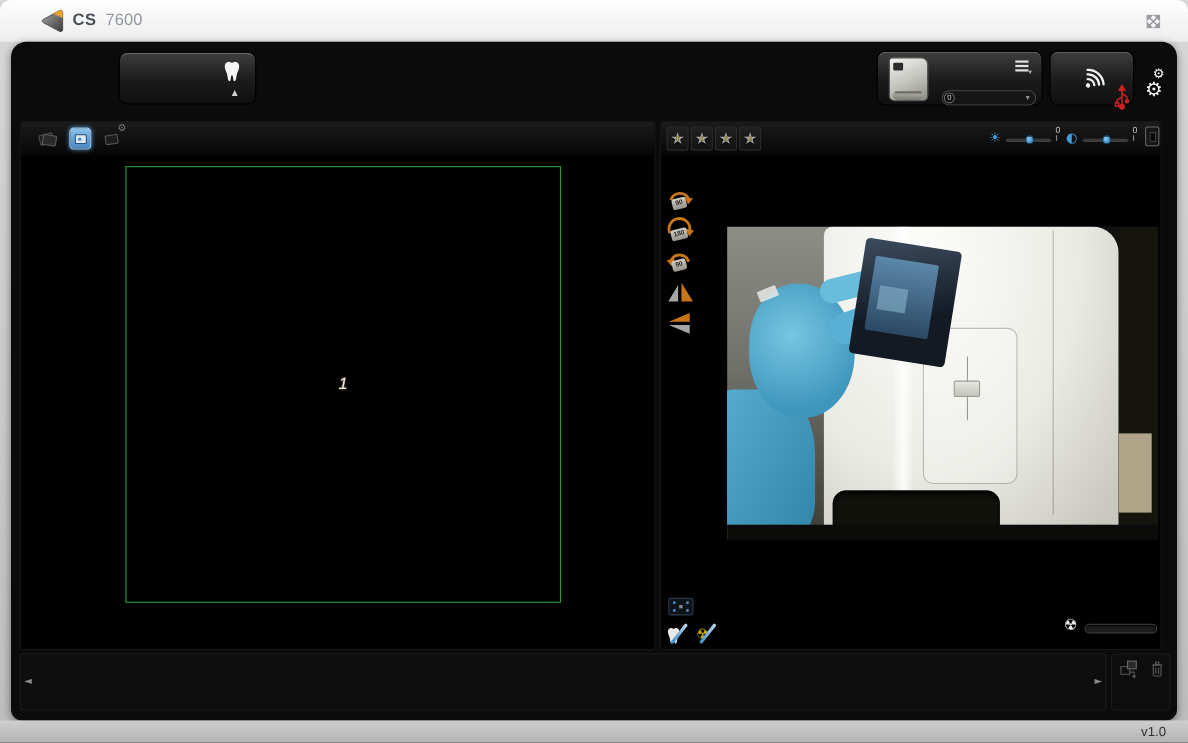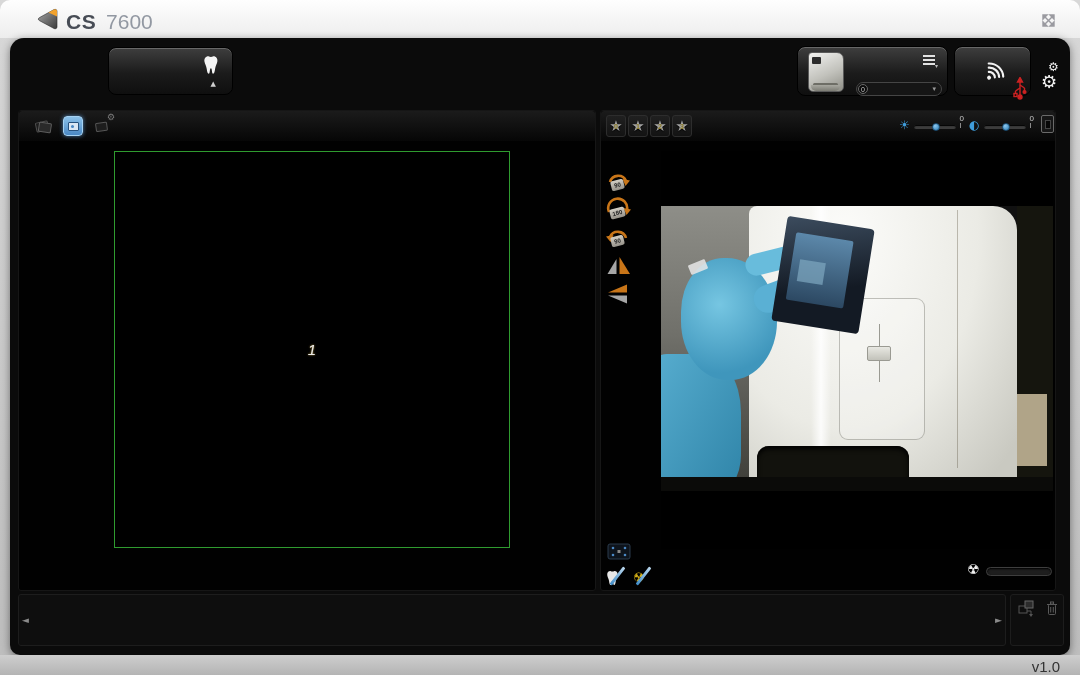--- a/index.html
+++ b/index.html
@@ -4,21 +4,21 @@
 <style>
   * { margin:0; padding:0; box-sizing:border-box; }
   html,body { width:1080px; height:675px; overflow:hidden; }
   body { font-family:"Liberation Sans", sans-serif; background:#c6c6c6; }
   .stage { position:relative; width:1080px; height:675px; background:linear-gradient(#d8d8d8,#bdbdbd); overflow:hidden; }
 
   
   .titlebar { position:absolute; left:0; top:0; width:1080px; height:38px;
     background:linear-gradient(#fefefe,#ededed); border-radius:10px 10px 0 0; }
   .logo { position:absolute; left:36px; top:8px; width:24px; height:22px; }
-  .brand { position:absolute; left:66px; top:10px; font-size:21px; }
+  .brand { position:absolute; left:66px; top:10px; font-size:15px; }
   .brand .b1 { font-weight:bold; color:#474c55; letter-spacing:.5px; }
   .brand .b2 { color:#9298a2; margin-left:4px; }
   .patient { position:absolute; left:0; right:0; top:12px; text-align:center;
     font-size:12px; font-weight:bold; color:#98a0ac; letter-spacing:.3px; }
   .resize { position:absolute; left:1042px; top:13px; width:13px; height:13px; cursor:pointer; }
 
   
   .app { position:absolute; left:10px; top:38px; width:1060px; height:617px;
     background:#0b0b0b; border-radius:14px 14px 10px 10px; overflow:hidden;
     box-shadow:0 2px 8px rgba(0,0,0,.45); }
@@ -166,21 +166,21 @@
   .tray-arrow.l { left:3px; } .tray-arrow.r { right:3px; }
   .tray-side { position:absolute; left:1000px; top:556px; width:54px; height:52px; background:#0e0e0e;
     border:1px solid #1d1d1d; border-radius:3px; }
   .side-ic { position:absolute; cursor:pointer; }
   .transfer-ic { left:7px; top:5px; width:18px; height:17px; }
   .trash-ic { left:35px; top:6px; width:12px; height:15px; }
 
   
   .statusbar { position:absolute; left:0; top:655px; width:1080px; height:20px;
     background:linear-gradient(#cecece,#b4b4b4); }
-  .version { position:absolute; right:20px; top:3px; font-size:15px; color:#333; }
+  .version { position:absolute; right:20px; top:3px; font-size:12px; color:#333; }
 </style>
 </head>
 <body>
 
 <div class="stage">
 
   <div class="titlebar">
     <div class="logo">
       <svg width="24" height="22" viewBox="0 0 24 22">
         <defs>

